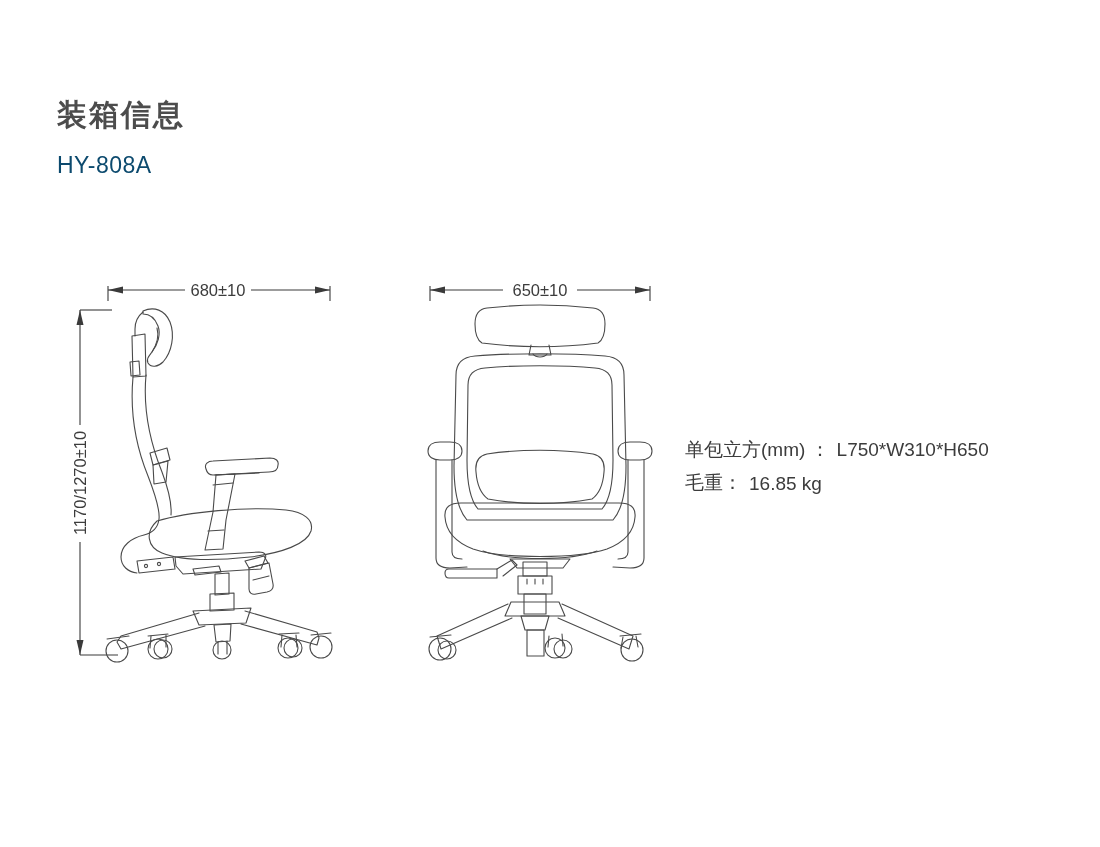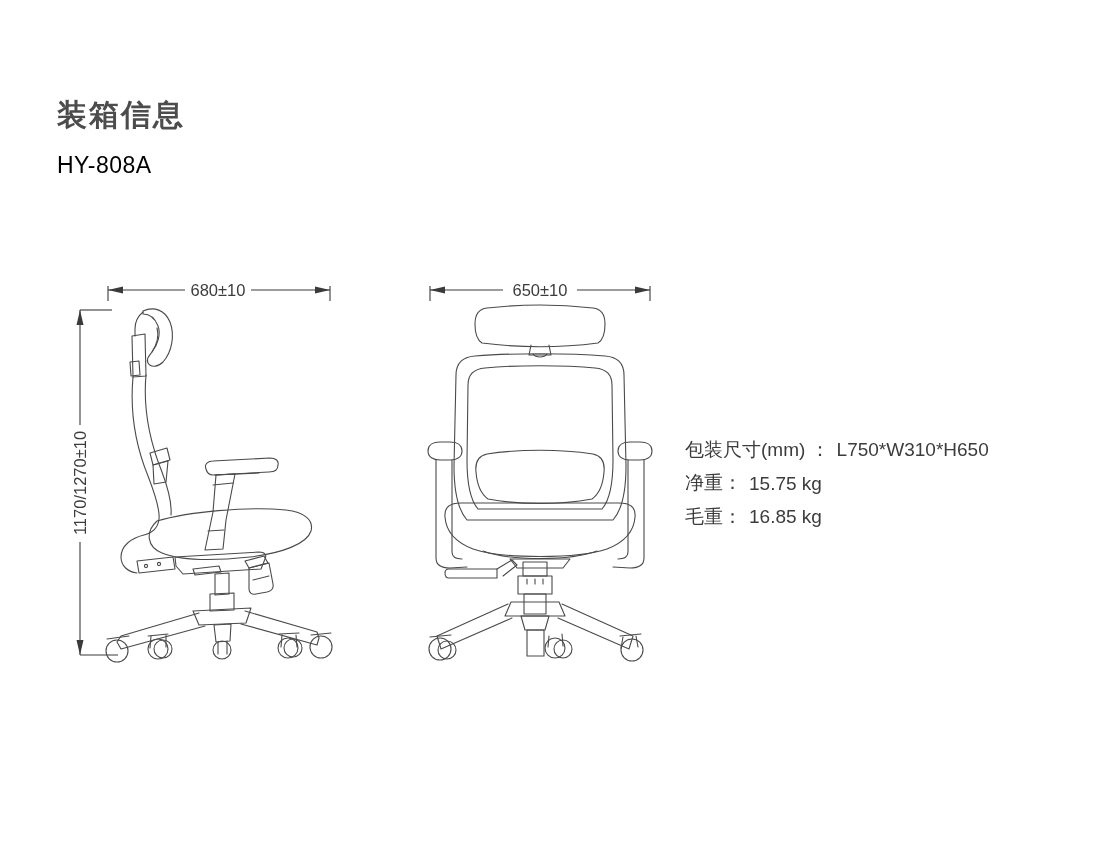--- a/index.html
+++ b/index.html
@@ -12,21 +12,21 @@
     text-decoration:underline;
   }
   .page-title{
     position:absolute;left:57px;top:95px;
     font-size:30px;font-weight:600;letter-spacing:2px;
     color:#4c4c4c;margin:0;
   }
   .model-code{
     position:absolute;left:57px;top:152px;
     font-size:23px;font-weight:400;letter-spacing:.5px;
-    color:#000000;
+    color:#0c4a6e;
   }
   svg.drawing{position:absolute;overflow:visible;}
   .svg-side{left:55px;top:270px;}
   .svg-front{left:415px;top:270px;}
   svg .art path, svg .art circle, svg .art line{
     fill:none;stroke:#4a4a4a;stroke-width:1.1;
     stroke-linecap:round;stroke-linejoin:round;
   }
   svg .dim path{fill:none;stroke:#3a3a3a;stroke-width:1.1;}
   svg .dim polygon{fill:#3a3a3a;stroke:none;}
@@ -184,23 +184,20 @@
       <circle cx="140" cy="378" r="10"></circle>
       <circle cx="148" cy="379" r="9"></circle>
       <path d="M205,366 L226,364"></path>
       <path d="M208,367 L206,378 M221,366 L223,377"></path>
       <circle cx="217" cy="380" r="11"></circle>
     </g>
   </svg>
 
   <div class="specs">
     <div class="spec-row">
-      <span class="lbl">包装尺寸(mm) ：</span><span class="val"><span>L750*W310*H650</span><sup></sup></span>
-    </div>
-    <div class="spec-row">
-      <span class="lbl">净重：</span><span class="val"><span>15.75 kg</span><sup></sup></span>
+      <span class="lbl">单包立方(mm) ：</span><span class="val"><span>L750*W310*H650</span><sup></sup></span>
     </div>
     <div class="spec-row">
       <span class="lbl">毛重：</span><span class="val"><span>16.85 kg</span><sup></sup></span>
     </div>
   </div>
 
 </div>
 
 </body></html>

